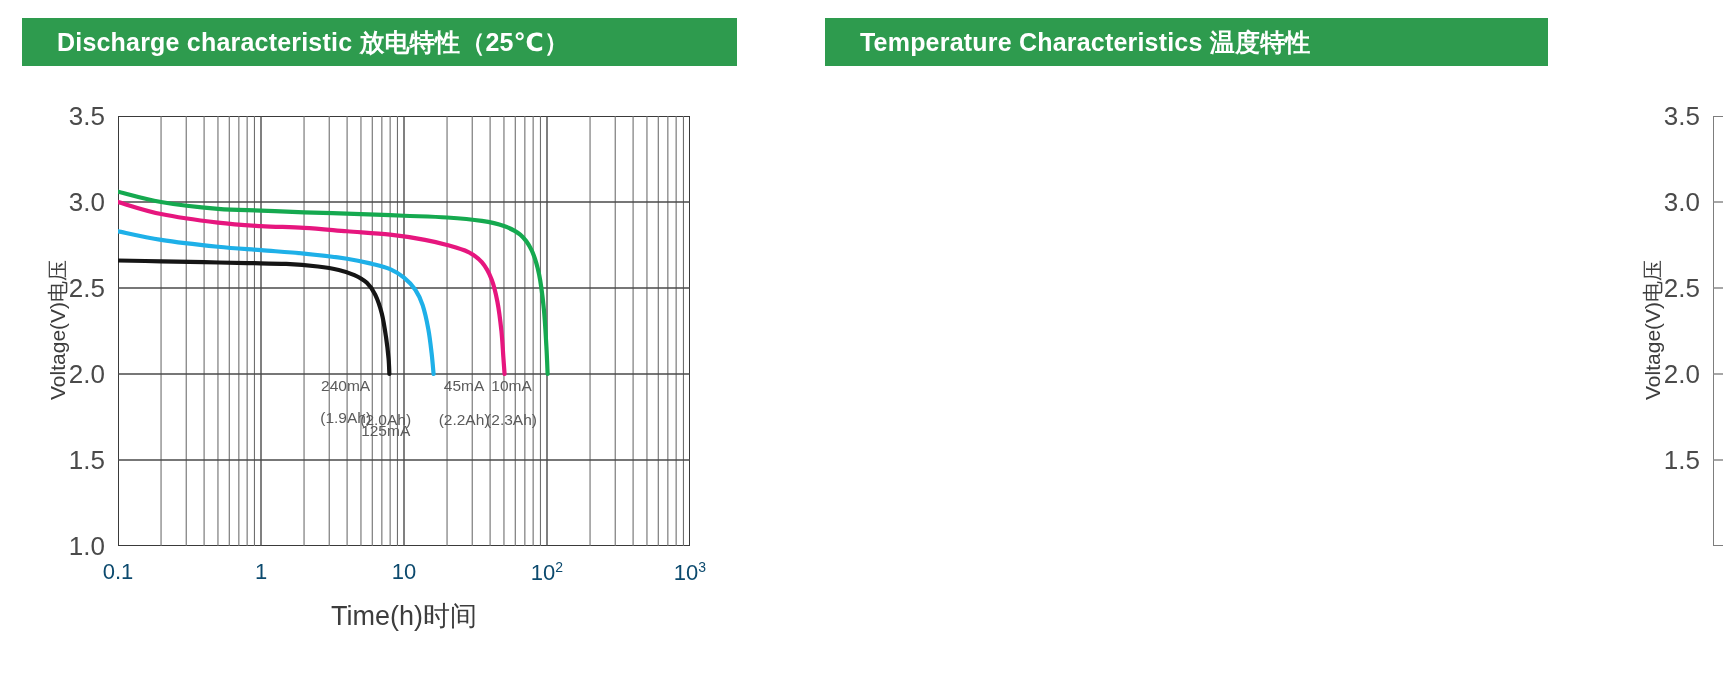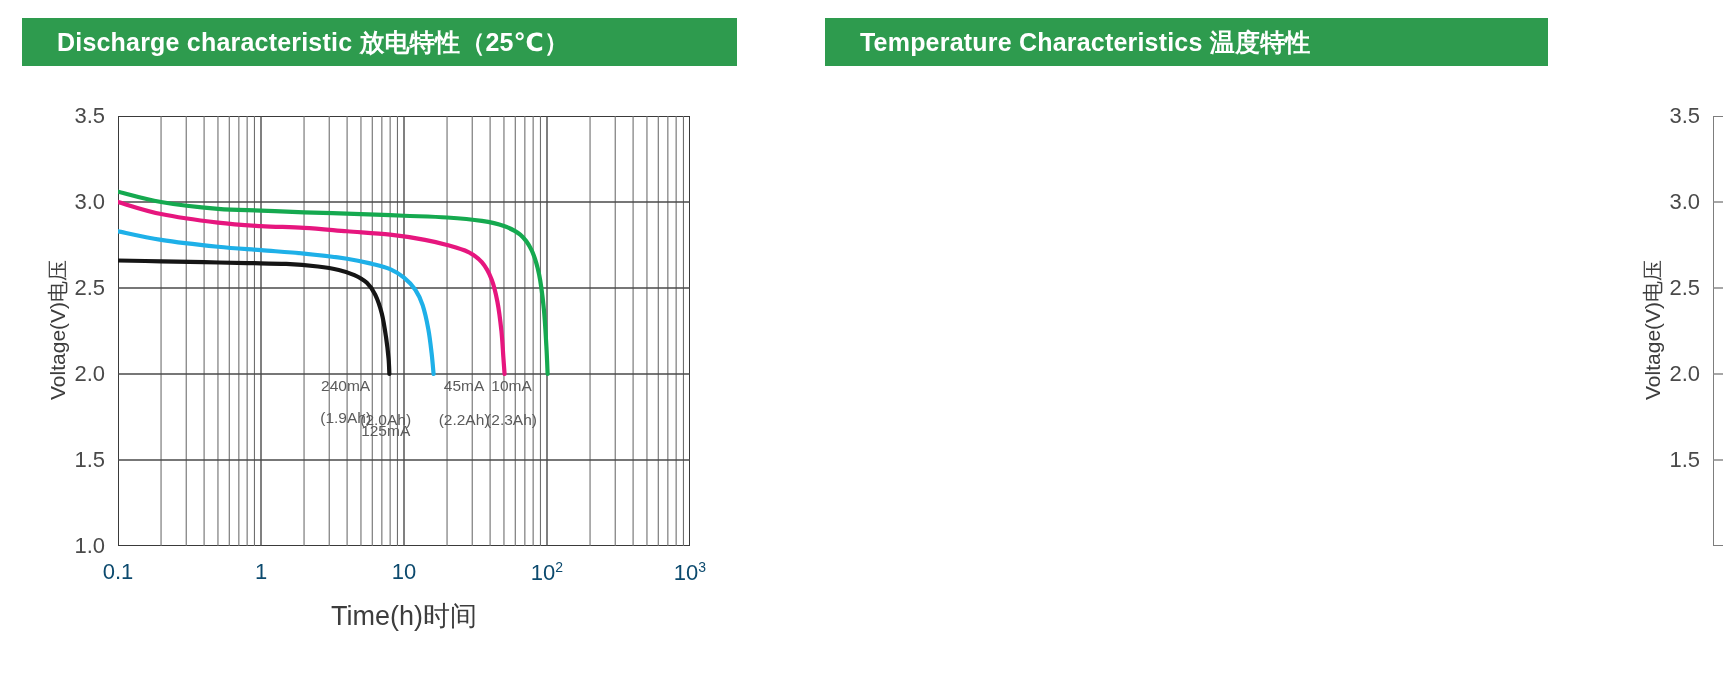--- a/index.html
+++ b/index.html
@@ -50,21 +50,21 @@
 
   .grid-svg{position:absolute;left:0;top:0;width:100%;height:100%;}
   .curve-svg{position:absolute;left:0;top:0;width:100%;height:100%;pointer-events:none;}
 
   
   .ytick{
     position:absolute;
     right:100%;
     margin-right:13px;
     transform:translateY(-50%);
-    font-size:22px;
+    font-size:26px;
     color:#4a4a4a;
     white-space:nowrap;
   }
   .xtick{
     position:absolute;
     top:100%;
     margin-top:13px;
     transform:translateX(-50%);
     font-size:22px;
     color:#0c4a6e;

